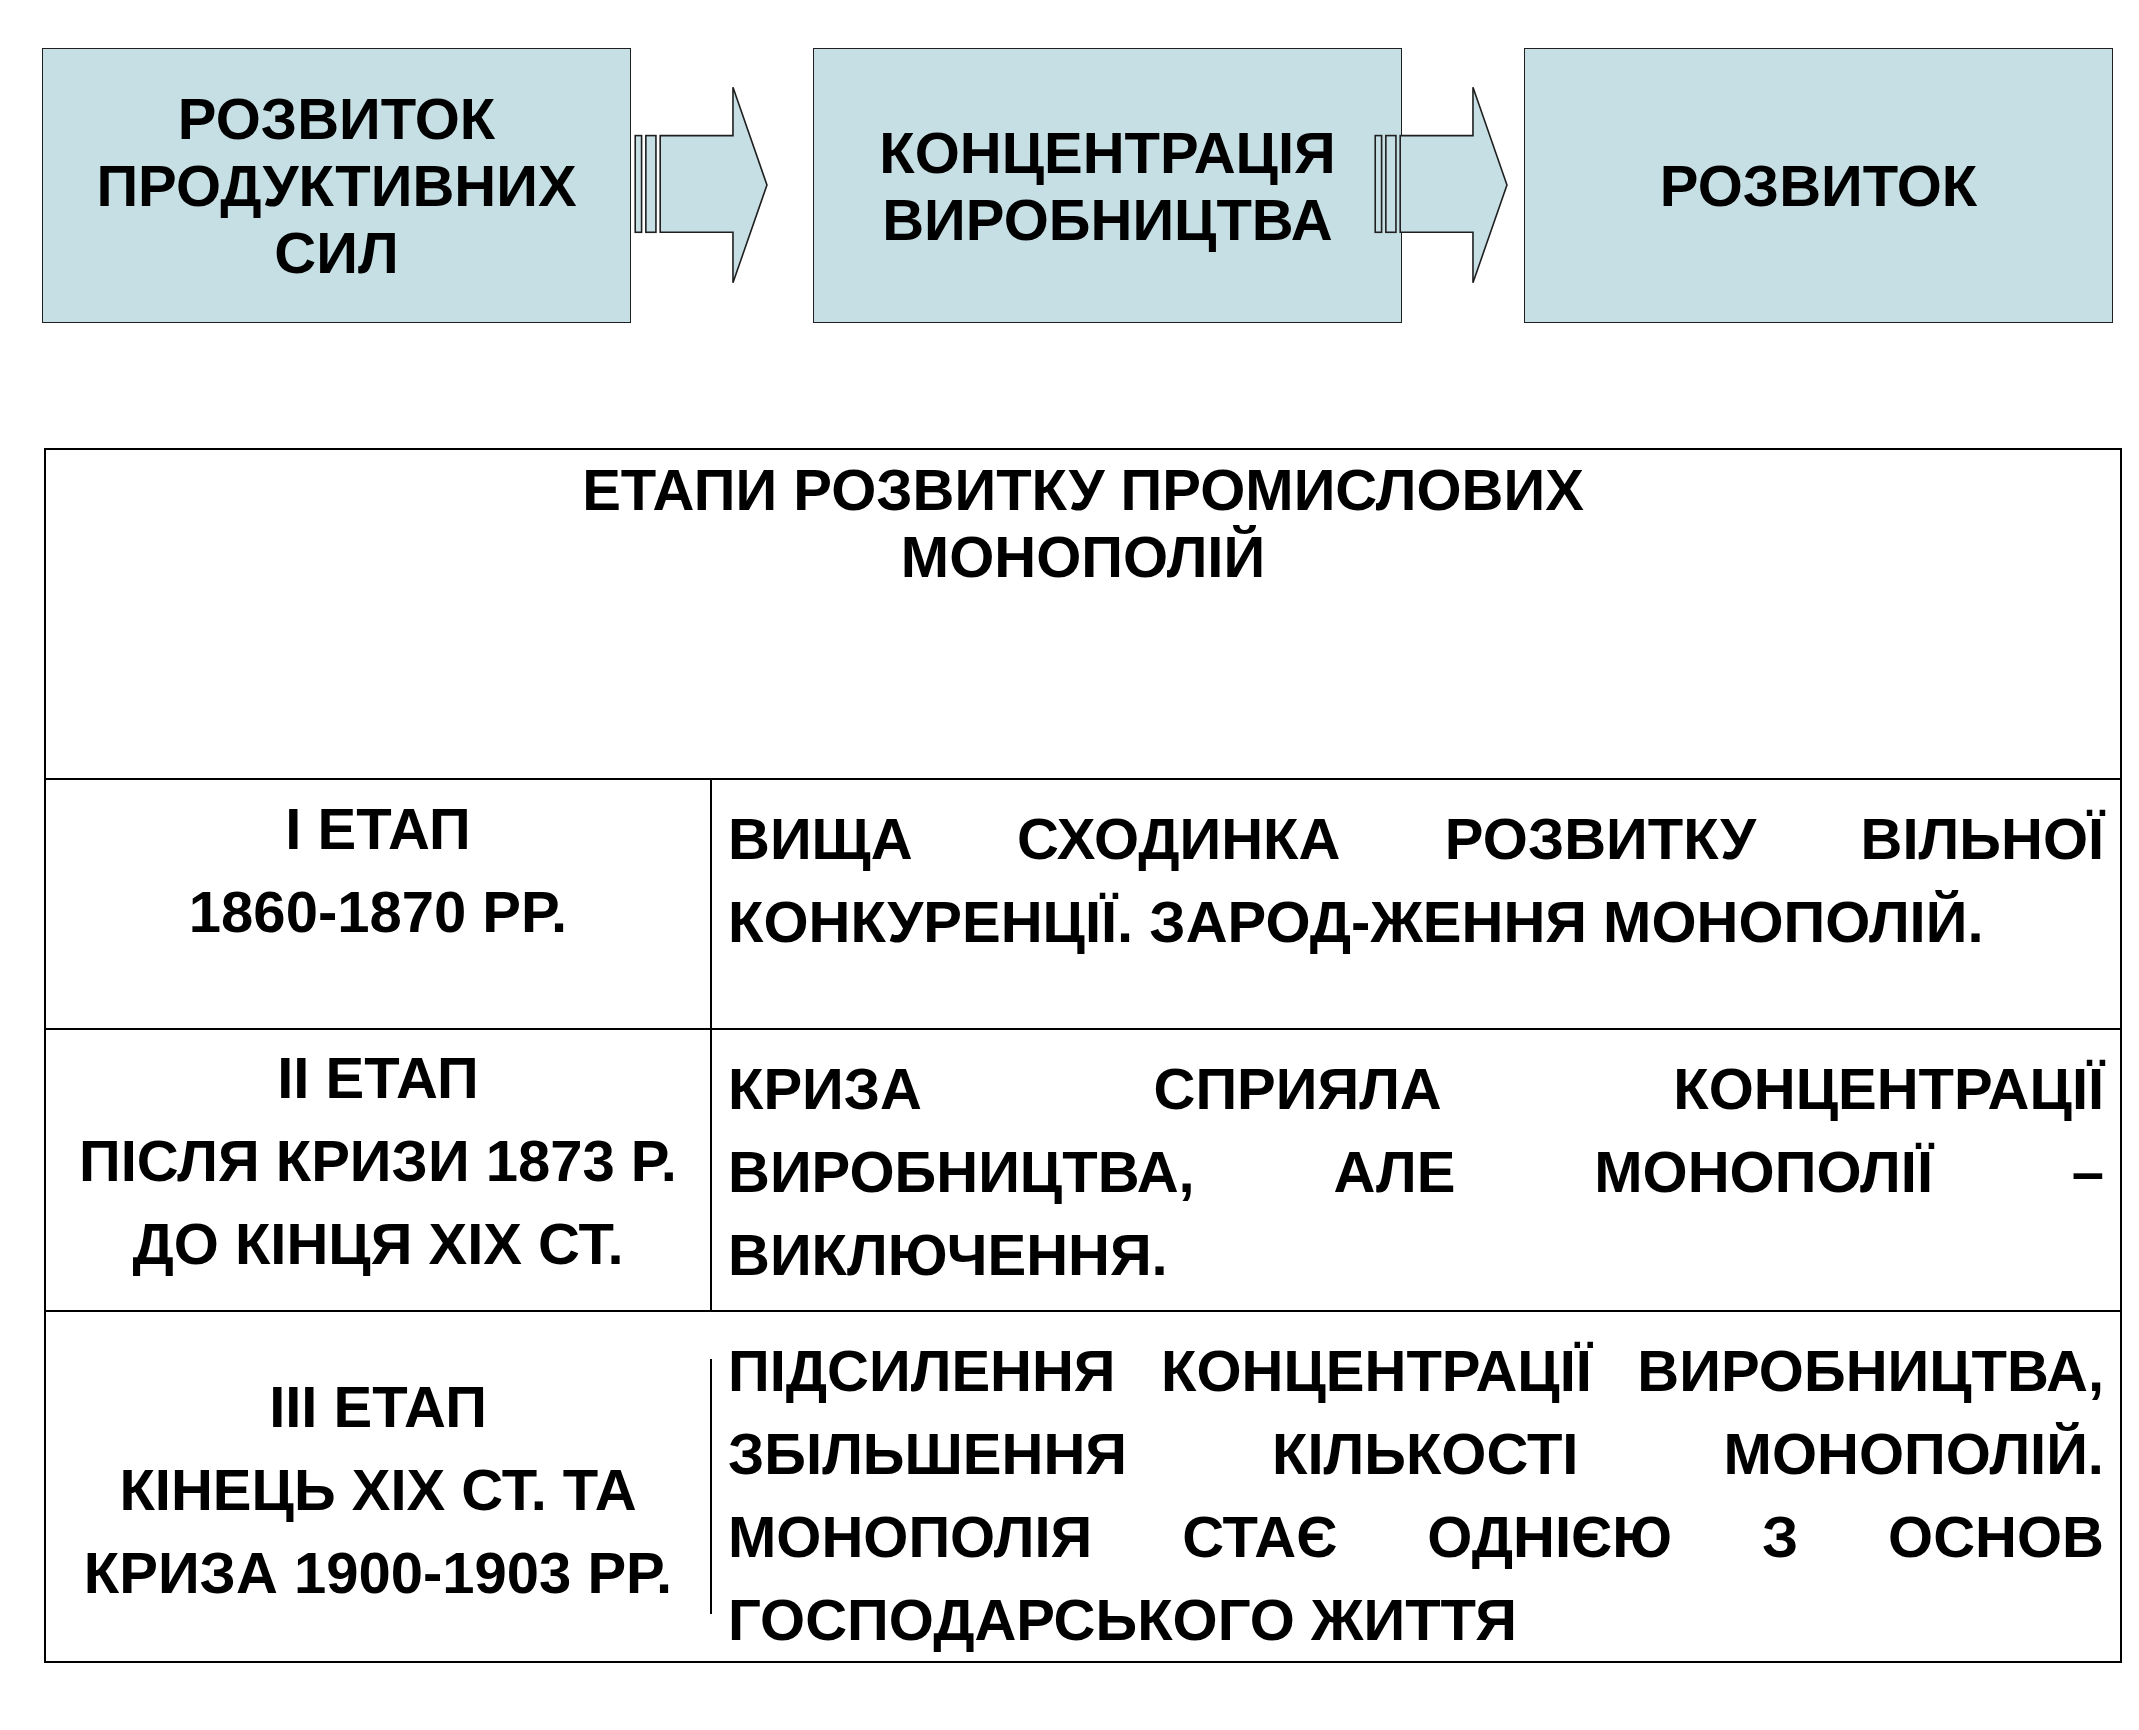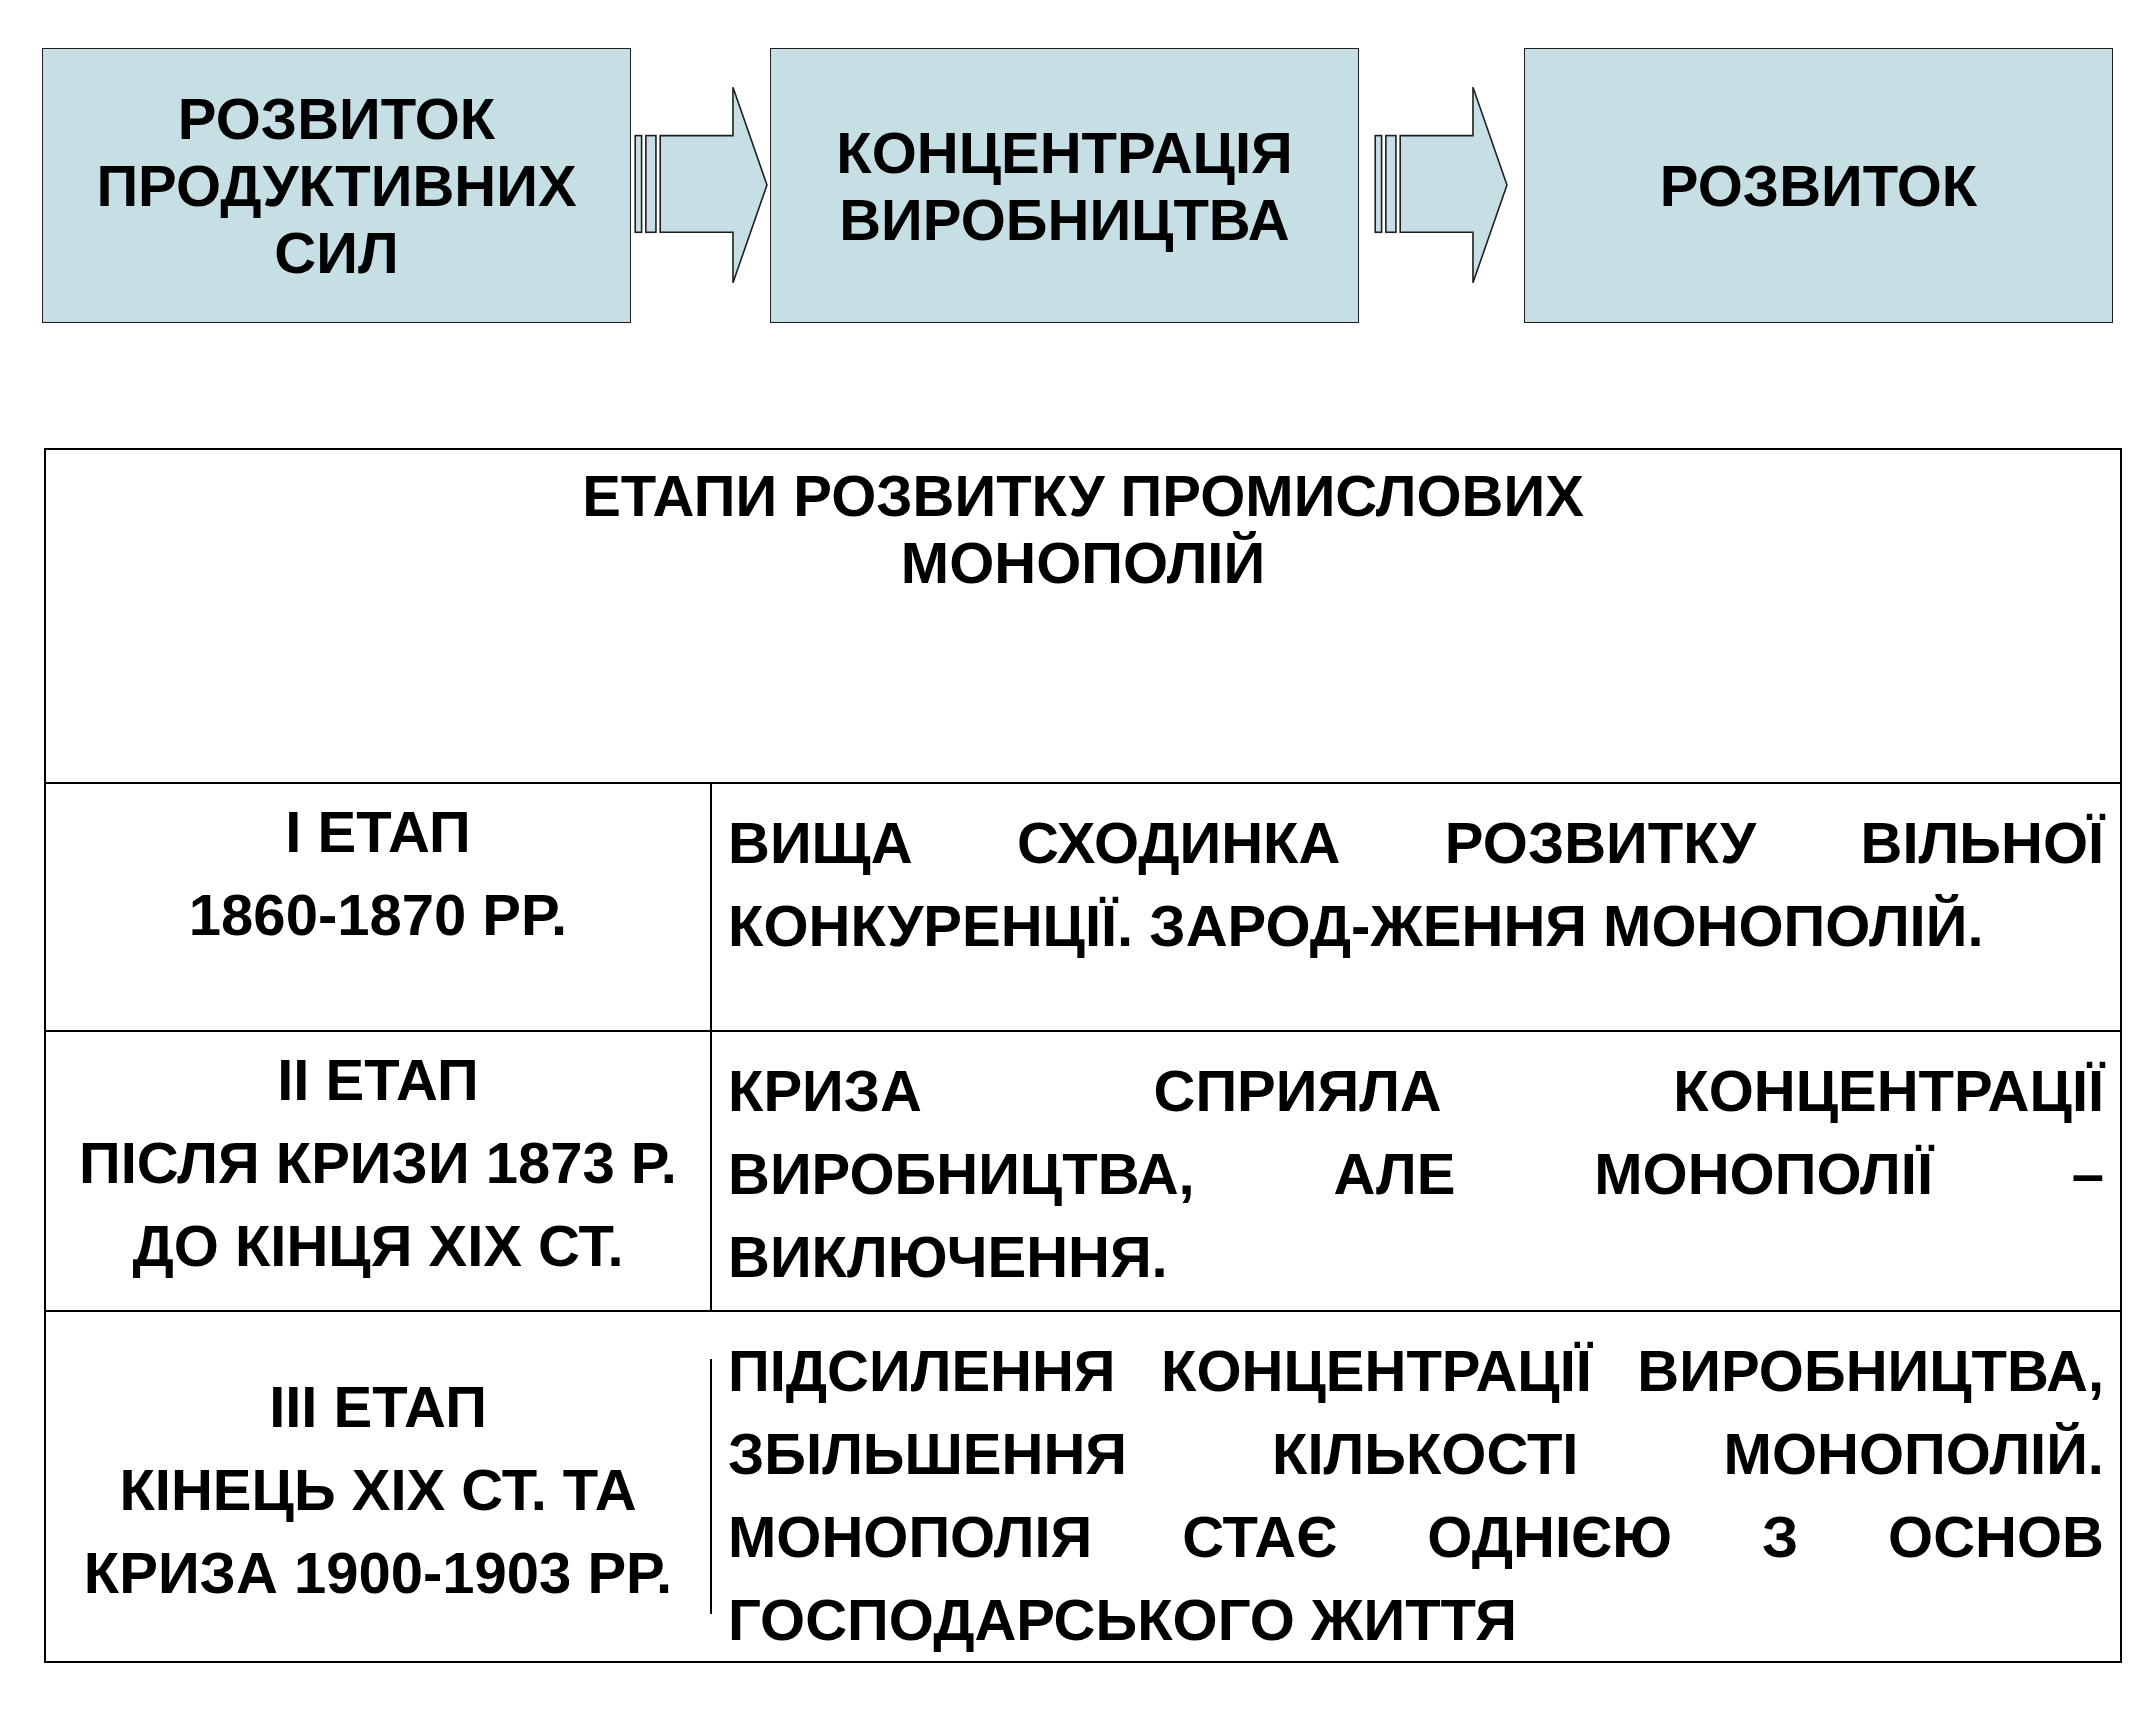--- a/index.html
+++ b/index.html
@@ -34,21 +34,21 @@
     align-items: center;
     justify-content: center;
   }
   .flow-box .label {
     font-size: 58px;
     line-height: 67px;
     text-align: center;
     white-space: pre-line;
   }
   .box-1 { left: 42px; }
-  .box-2 { left: 770px; }
+  .box-2 { left: 813px; }
   .box-3 { left: 1524px; }
 
   .arrow-svg {
     position: absolute;
     top: 83px;
     width: 152px;
     height: 204px;
   }
   .arrow-1 { left: 632px; }
   .arrow-2 { left: 1372px; }
@@ -66,21 +66,20 @@
     width: 2078px;
     height: 1215px;
     border: 2.7px solid var(--table-border);
     display: flex;
     flex-direction: column;
     background: var(--background);
   }
   .t-header {
     height: 344px;
     border-bottom: 2.7px solid var(--table-border);
-    margin-top: 6px;
   }
   .t-header .title {
     padding-top: 6.4px;
     font-size: 58px;
     line-height: 67px;
     text-align: center;
     white-space: pre-line;
   }
   .t-row { display: flex; }
   .t-row.row-1 { height: 260px; border-bottom: 2.7px solid var(--table-border); }

